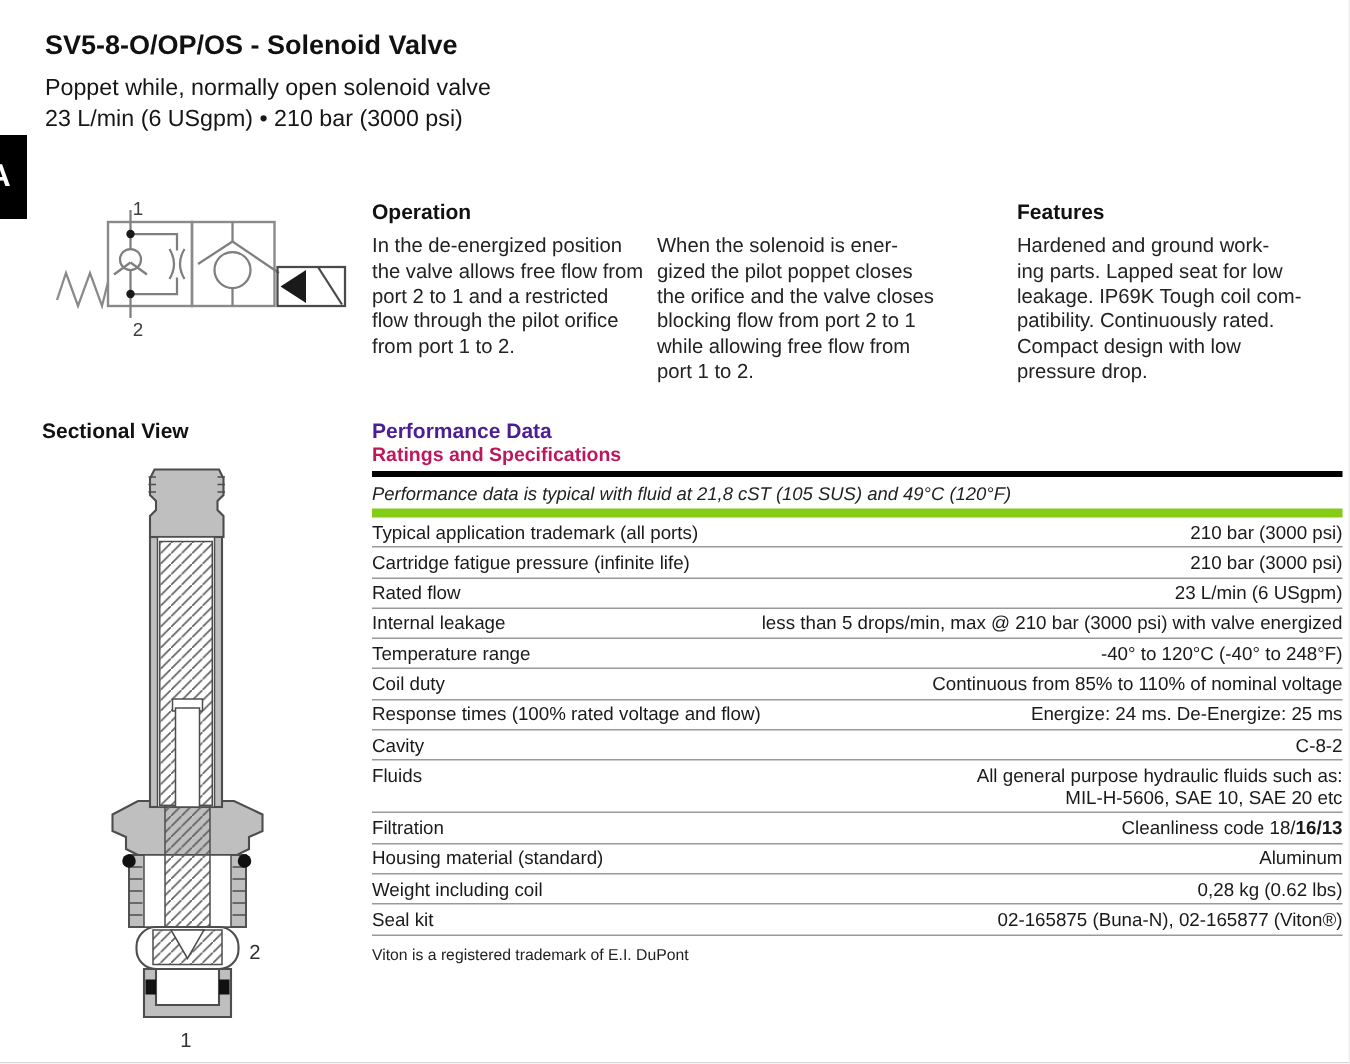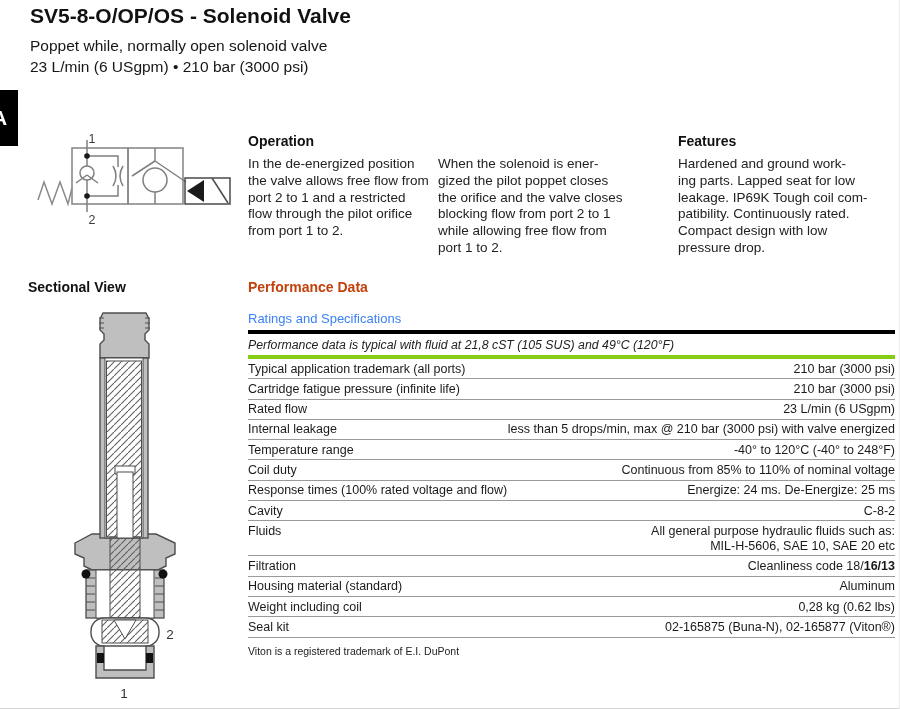--- a/index.html
+++ b/index.html
@@ -3,41 +3,41 @@
 <meta charset="utf-8">
 <style>
   * { box-sizing: border-box; }
   html,body { margin:0; padding:0; background:#fff; }
   .page {
     position:relative; width:900px; height:709px; background:#fff;
     font-family:"Liberation Sans", sans-serif; color:#1a1a1a; overflow:hidden;
     box-shadow: inset -1px 0 0 #ececec, inset 0 -1px 0 #d6d6d6;
   }
   .header { position:absolute; left:30px; top:4px; }
-  .page-title { font-size:21px; font-weight:bold; margin:0 0 7px 0; color:#111; }
+  .page-title { font-size:18px; font-weight:bold; margin:16px 0 7px 0; color:#111; }
   .subtitle { font-size:15.5px; line-height:21px; color:#161616; }
   .tab {
     position:absolute; left:0; top:90px; width:18px; height:56px; background:#000;
     color:#fff; display:flex; align-items:center; overflow:hidden;
   }
   .tab span { font-weight:bold; font-size:21px; margin-left:-8px; }
   .schematic { position:absolute; left:28px; top:126px; }
   .sectional-svg { position:absolute; left:58px; top:306px; }
   .col-head { position:absolute; font-size:14px; font-weight:bold; color:#111; }
   .body-text { position:absolute; font-size:13.5px; line-height:16.8px; color:#222; white-space:pre-line; }
   #operation-head { left:248px; top:133px; }
   #op-col1 { left:248px; top:156px; width:212px; }
   #op-col2 { left:438px; top:156px; width:216px; }
   #features-head { left:678px; top:133px; }
   #features-text { left:678px; top:156px; width:216px; }
   #sectional-head { left:28px; top:279px; }
   .performance { position:absolute; left:248px; top:279px; width:647px; }
-  .perf-head { font-size:14px; font-weight:bold; margin:0 0 16px 0; color:#c2410c; }
-  .table-title { font-size:13px; font-weight:normal; padding-bottom:4px; border-bottom:4px solid #000; color:#3b82f6; }
-  .note-row { font-style:italic; font-size:12.3px; padding:4px 0 3px 0; border-bottom:4px solid #84cc16; color:#222; }
+  .perf-head { font-size:14px; font-weight:bold; margin:0 0 0 0; color:#4c1d95; }
+  .table-title { font-size:13px; font-weight:bold; padding-bottom:4px; border-bottom:4px solid #000; color:#be185d; }
+  .note-row { font-style:italic; font-size:12.3px; padding:4px 0 3px 0; border-bottom:6px solid #84cc16; color:#222; }
   .spec-table { width:100%; }
   .spec-row {
     display:flex; gap:10px; font-size:12.5px; line-height:14.8px;
     padding:2.5px 0 2px 0; border-bottom:1.6px solid #9a9a9a; color:#1a1a1a;
   }
   .spec-label { flex:0 0 auto; }
   .spec-value { flex:1 1 auto; text-align:right; white-space:pre-line; }
   .spec-value b { font-weight:bold; }
   .footnote { font-size:10.5px; margin-top:7px; color:#222; }
   text { font-family:"Liberation Sans", sans-serif; }

